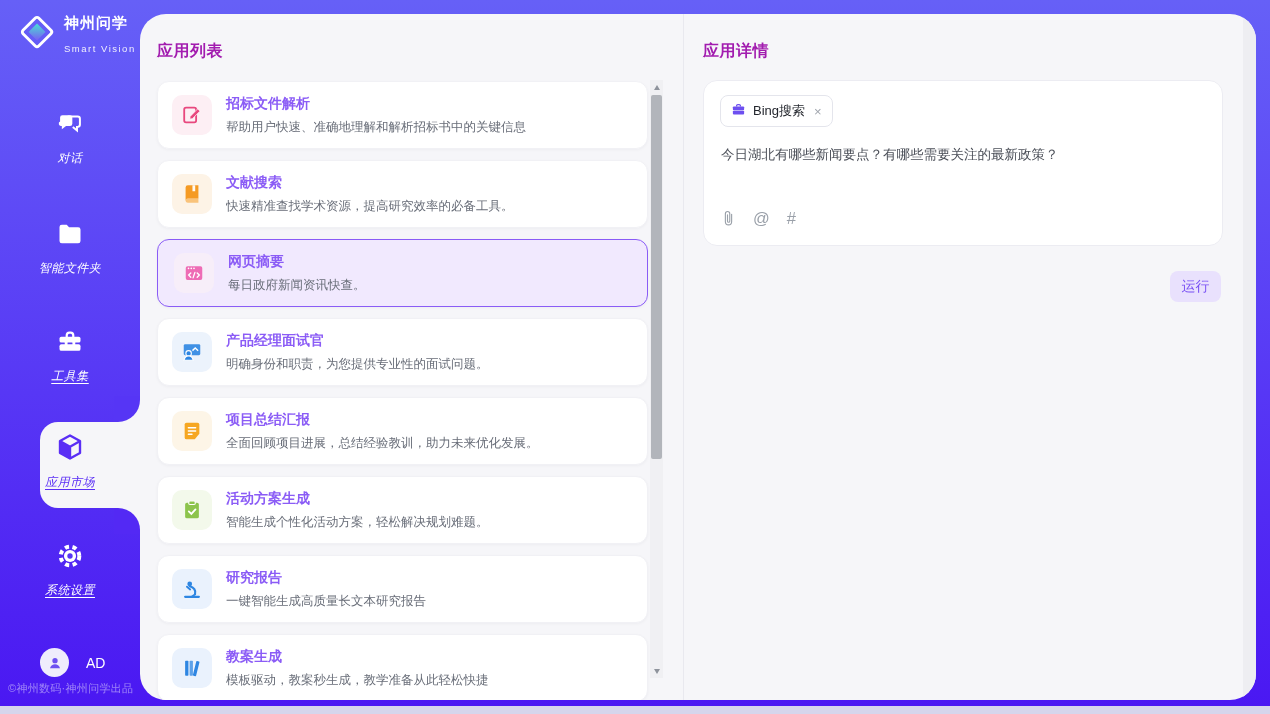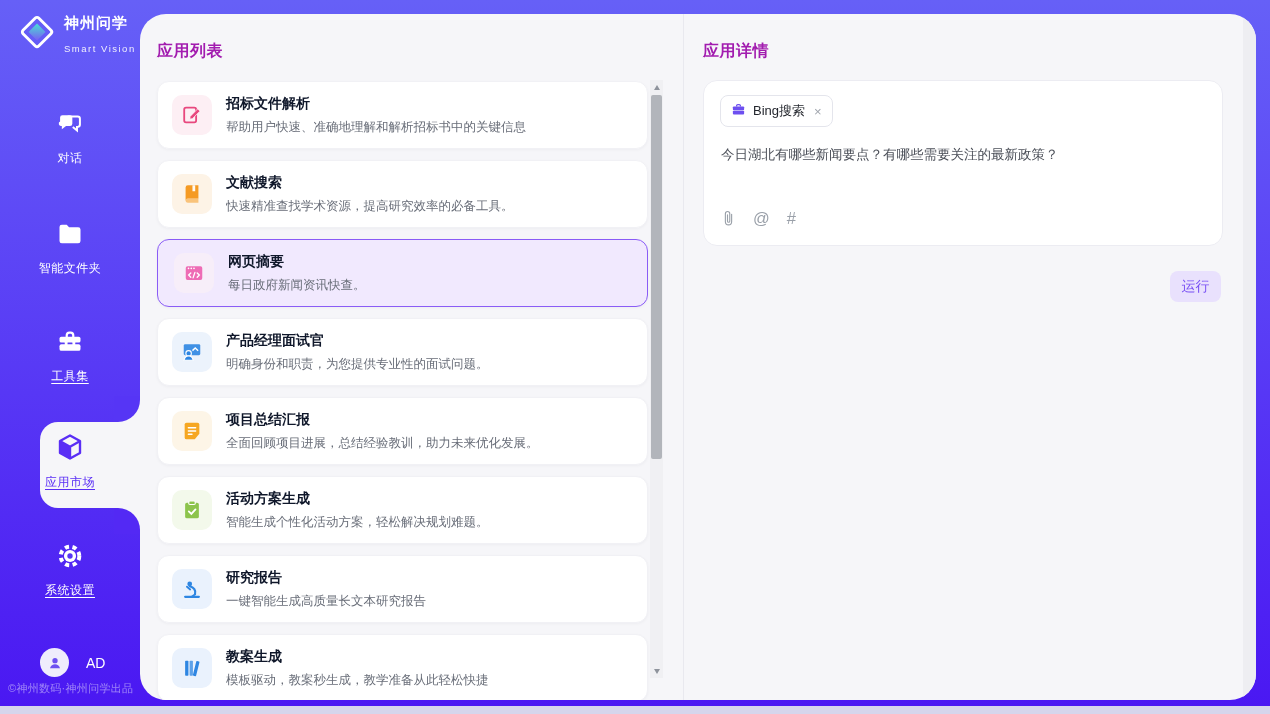--- a/index.html
+++ b/index.html
@@ -7,21 +7,21 @@
   .stage{position:relative;width:1270px;height:714px;overflow:hidden;
          background:linear-gradient(180deg,#6660f7 0%,#5737f5 55%,#4a17f2 100%);}
   .bottom-strip{position:absolute;left:0;right:0;bottom:0;height:8px;background:#d6d5ec;}
 
   
   .sidebar{position:absolute;left:0;top:0;width:140px;height:706px;}
   .logo{position:absolute;left:18px;top:13px;display:flex;align-items:center;gap:8px;}
   .logo-text .name{color:#fff;font-size:15px;font-weight:bold;letter-spacing:1px;}
   .logo-text .sub{color:rgba(255,255,255,.9);font-size:9.5px;letter-spacing:1.5px;margin-top:10px;}
   .nav-item{position:absolute;left:0;width:140px;display:flex;flex-direction:column;align-items:center;gap:8px;
-            color:#fff;cursor:pointer;z-index:2;}
+            color:#fff;cursor:pointer;z-index:2;font-style:italic;}
   .nav-item .lbl{font-size:12px;letter-spacing:.5px;}
   .underline{text-decoration:underline;text-underline-offset:3px;}
   .nav-item.selected{color:var(--accent,#5a2ef5);}
   .bubble{position:absolute;right:0;top:422px;width:100px;height:86px;background:#f6f6f9;
           border-radius:18px 0 0 18px;z-index:1;}
   .notch{position:absolute;right:0;width:26px;height:26px;background:#f6f6f9;z-index:1;}
   .notch-top{top:396px;}
   .notch-top::after{content:"";position:absolute;inset:0;background:#5635f5;border-radius:0 0 22px 0;}
   .notch-bottom{top:508px;}
   .notch-bottom::after{content:"";position:absolute;inset:0;background:#5329f4;border-radius:0 22px 0 0;}
@@ -39,21 +39,21 @@
   .list-panel{position:relative;width:543px;flex:0 0 543px;}
   .list-panel .panel-title{left:17px;}
   .cards{position:absolute;top:67px;left:17px;width:491px;}
   .app-card{height:68px;margin-bottom:11px;background:#fff;border:1px solid #f1f1f5;border-radius:12px;
             box-sizing:border-box;display:flex;align-items:center;padding:0 14px;gap:14px;
             box-shadow:0 1px 3px rgba(20,20,43,.04);cursor:pointer;}
   .app-card.selected{background:var(--selected-card-bg,#f1e9fe);border:1px solid var(--selected-card-border,#8a5cf6);padding-left:16px;}
   .app-icon{width:40px;height:40px;border-radius:10px;flex:0 0 40px;display:flex;align-items:center;justify-content:center;}
   .app-icon svg{width:22px;height:22px;display:block;}
   .app-texts{display:flex;flex-direction:column;min-width:0;}
-  .app-title{font-size:14px;font-weight:bold;color:#0f172a;}
+  .app-title{font-size:14px;font-weight:bold;color:#8b5cf6;}
   .app-desc{font-size:12.5px;color:#686d78;margin-top:6px;white-space:nowrap;overflow:hidden;}
   .scrollbar{position:absolute;left:510px;top:66px;width:13px;height:598px;background:#f0f0f3;}
   .sb-arrow{position:absolute;left:0;width:13px;height:14px;display:flex;align-items:center;justify-content:center;cursor:pointer;}
   .sb-up{top:0;}
   .sb-down{bottom:0;}
   .tri-up{width:0;height:0;border-left:3.5px solid transparent;border-right:3.5px solid transparent;border-bottom:5px solid #8e939c;}
   .tri-down{width:0;height:0;border-left:3.5px solid transparent;border-right:3.5px solid transparent;border-top:5px solid #8e939c;}
   .sb-thumb{position:absolute;left:1px;top:15px;width:11px;height:364px;background:#b2b5bb;border-radius:2px;cursor:grab;}
 
   

